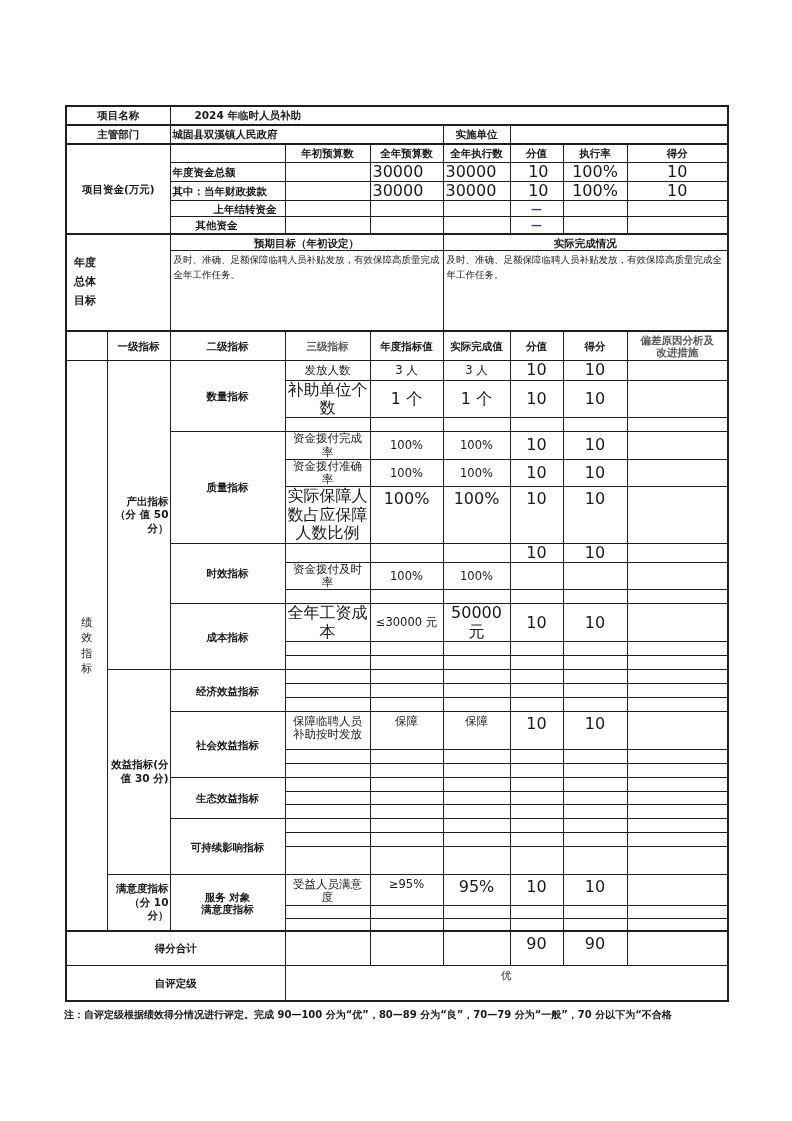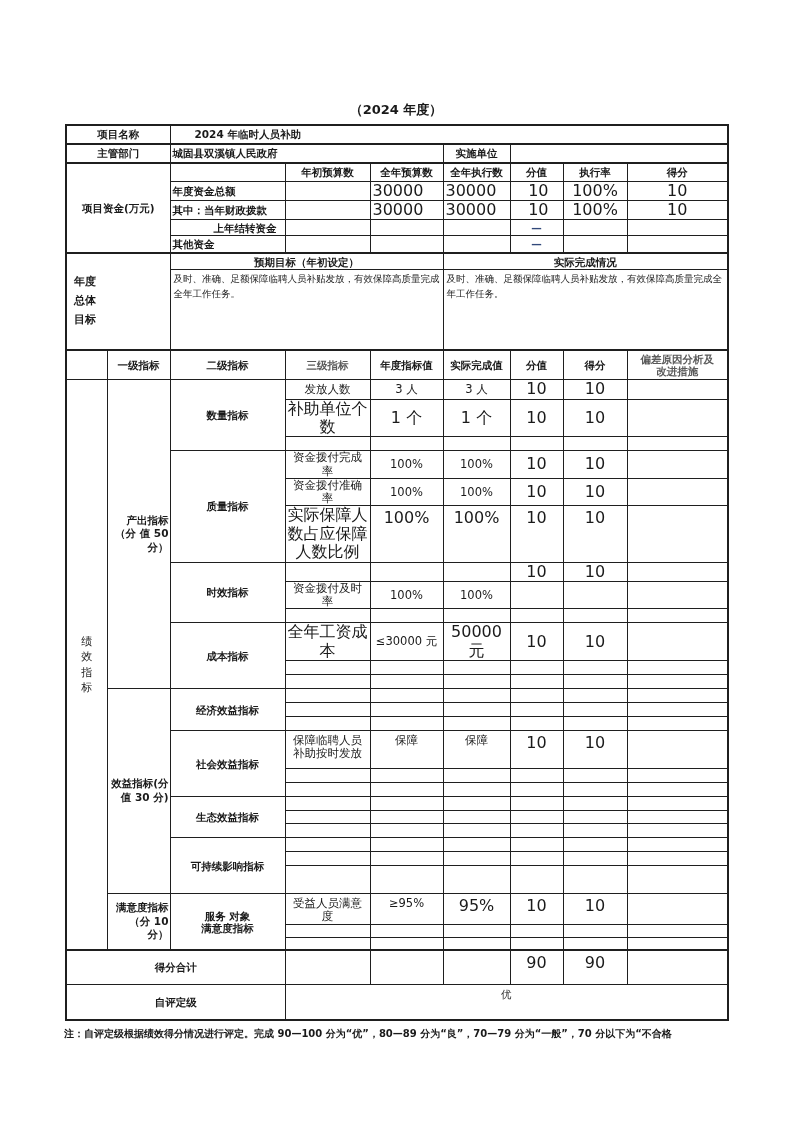--- a/index.html
+++ b/index.html
@@ -16,21 +16,21 @@
   }
   td{
     border:1px solid #1f1f1f;font-size:10.5px;line-height:1.15;
     padding:0 2px;overflow:hidden;text-align:center;vertical-align:middle;
     color:#1a1a1a;word-break:break-all;
   }
   .b{font-weight:bold;}
   .left{text-align:left;}
   .right{text-align:right;padding-right:14px;}
   .right-sm{text-align:right;padding-right:8px;}
-  .right-md{text-align:left;padding-right:24px;}
+  .right-md{text-align:center;padding-right:24px;}
   .indent{padding-left:24px;}
   .vt{vertical-align:top;padding-top:3px;}
   .gray{color:#5a5a5a;}
   .pre{white-space:pre-line;}
   .big{font-size:11.5px;}
   .sm{font-size:16px;}
   .dash{color:#31497a;font-weight:bold;}
   .goal{
     text-align:left;vertical-align:top;font-size:9.5px;line-height:1.5;
     padding:2px 3px;word-break:break-all;font-weight:normal;
@@ -43,21 +43,20 @@
   .rh13{height:13px}.rh14{height:14px}.rh15{height:15px}.rh16{height:16px}
   .rh17{height:17px}.rh18{height:18px}.rh19{height:19px}.rh20{height:20px}
   .rh26{height:26px}.rh28{height:28px}.rh30{height:30px}.rh34{height:34px}
   .rh36{height:36px}.rh38{height:38px}.rh110{height:80px}
   .note{margin:6px 0 0 64px;font-size:10px;font-weight:bold;letter-spacing:0;}
 </style>
 </head>
 <body>
 
 <div class="titleblock">
-  <div class="doc-subtitle">（2024 年度）</div>
 </div>
 
 <table class="main">
   <colgroup>
     <col style="width:41px">
       <col style="width:63px">
       <col style="width:115px">
     <col style="width:85px">
       <col style="width:73px">
       <col style="width:67px">

